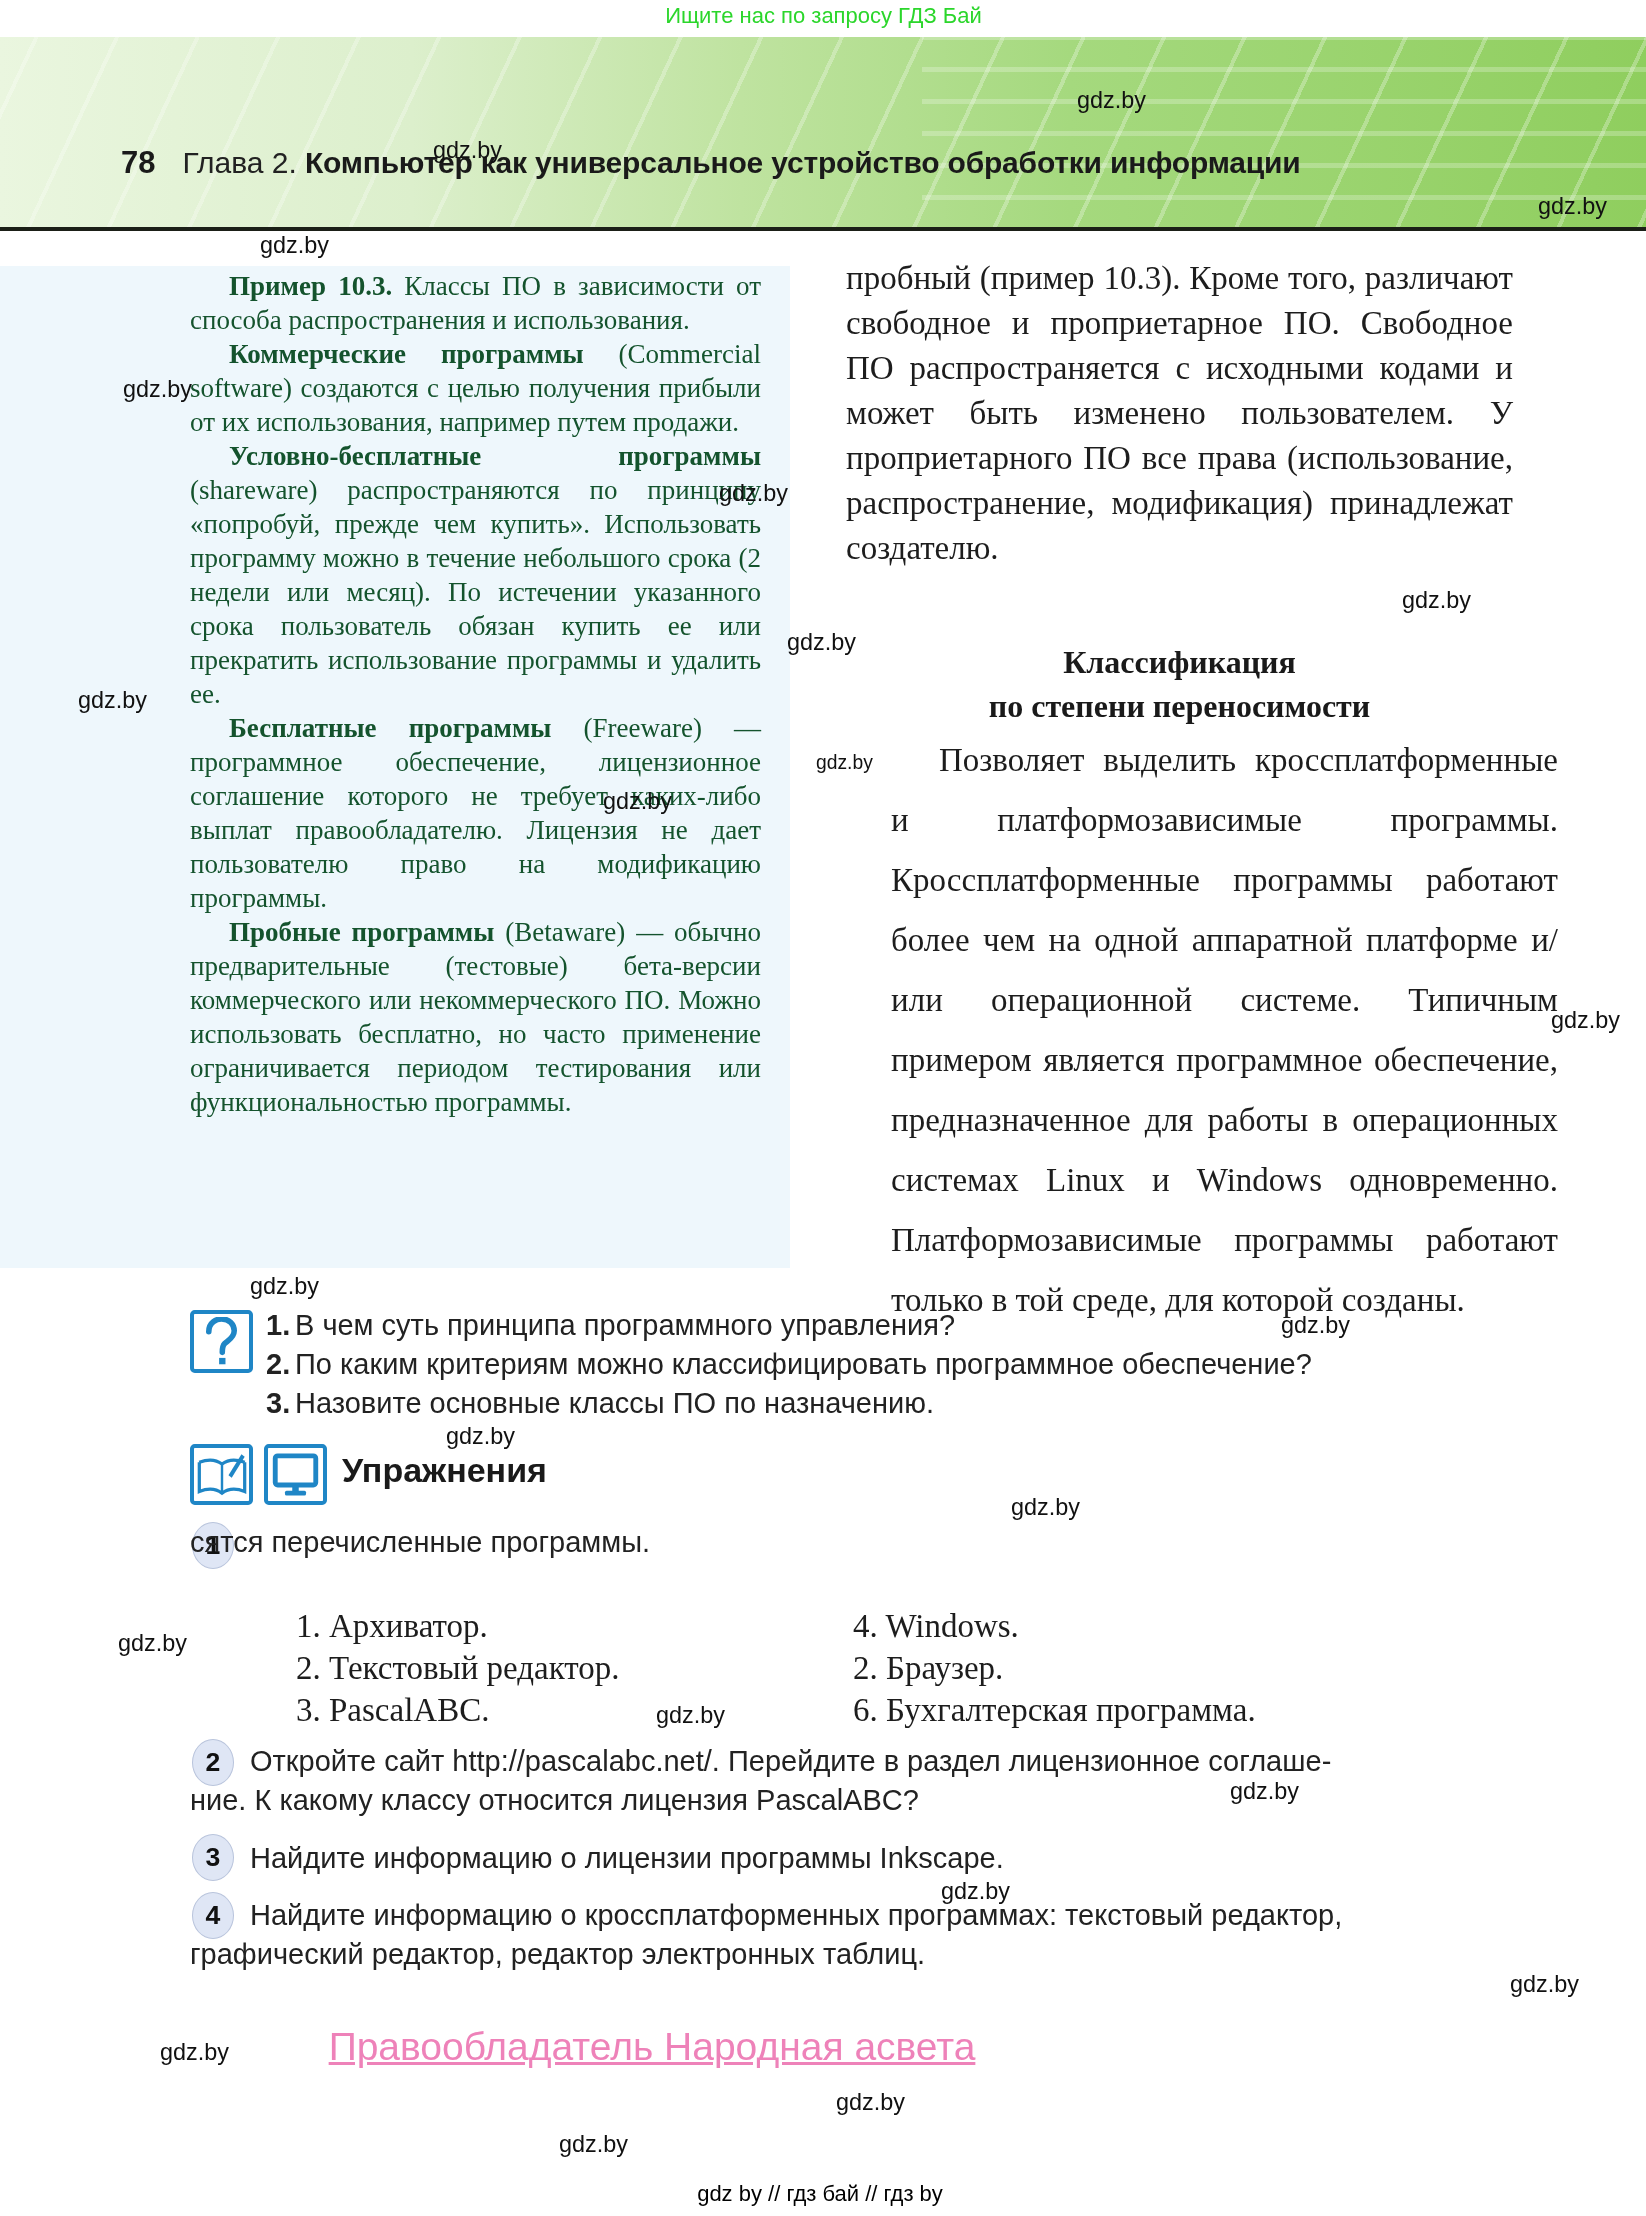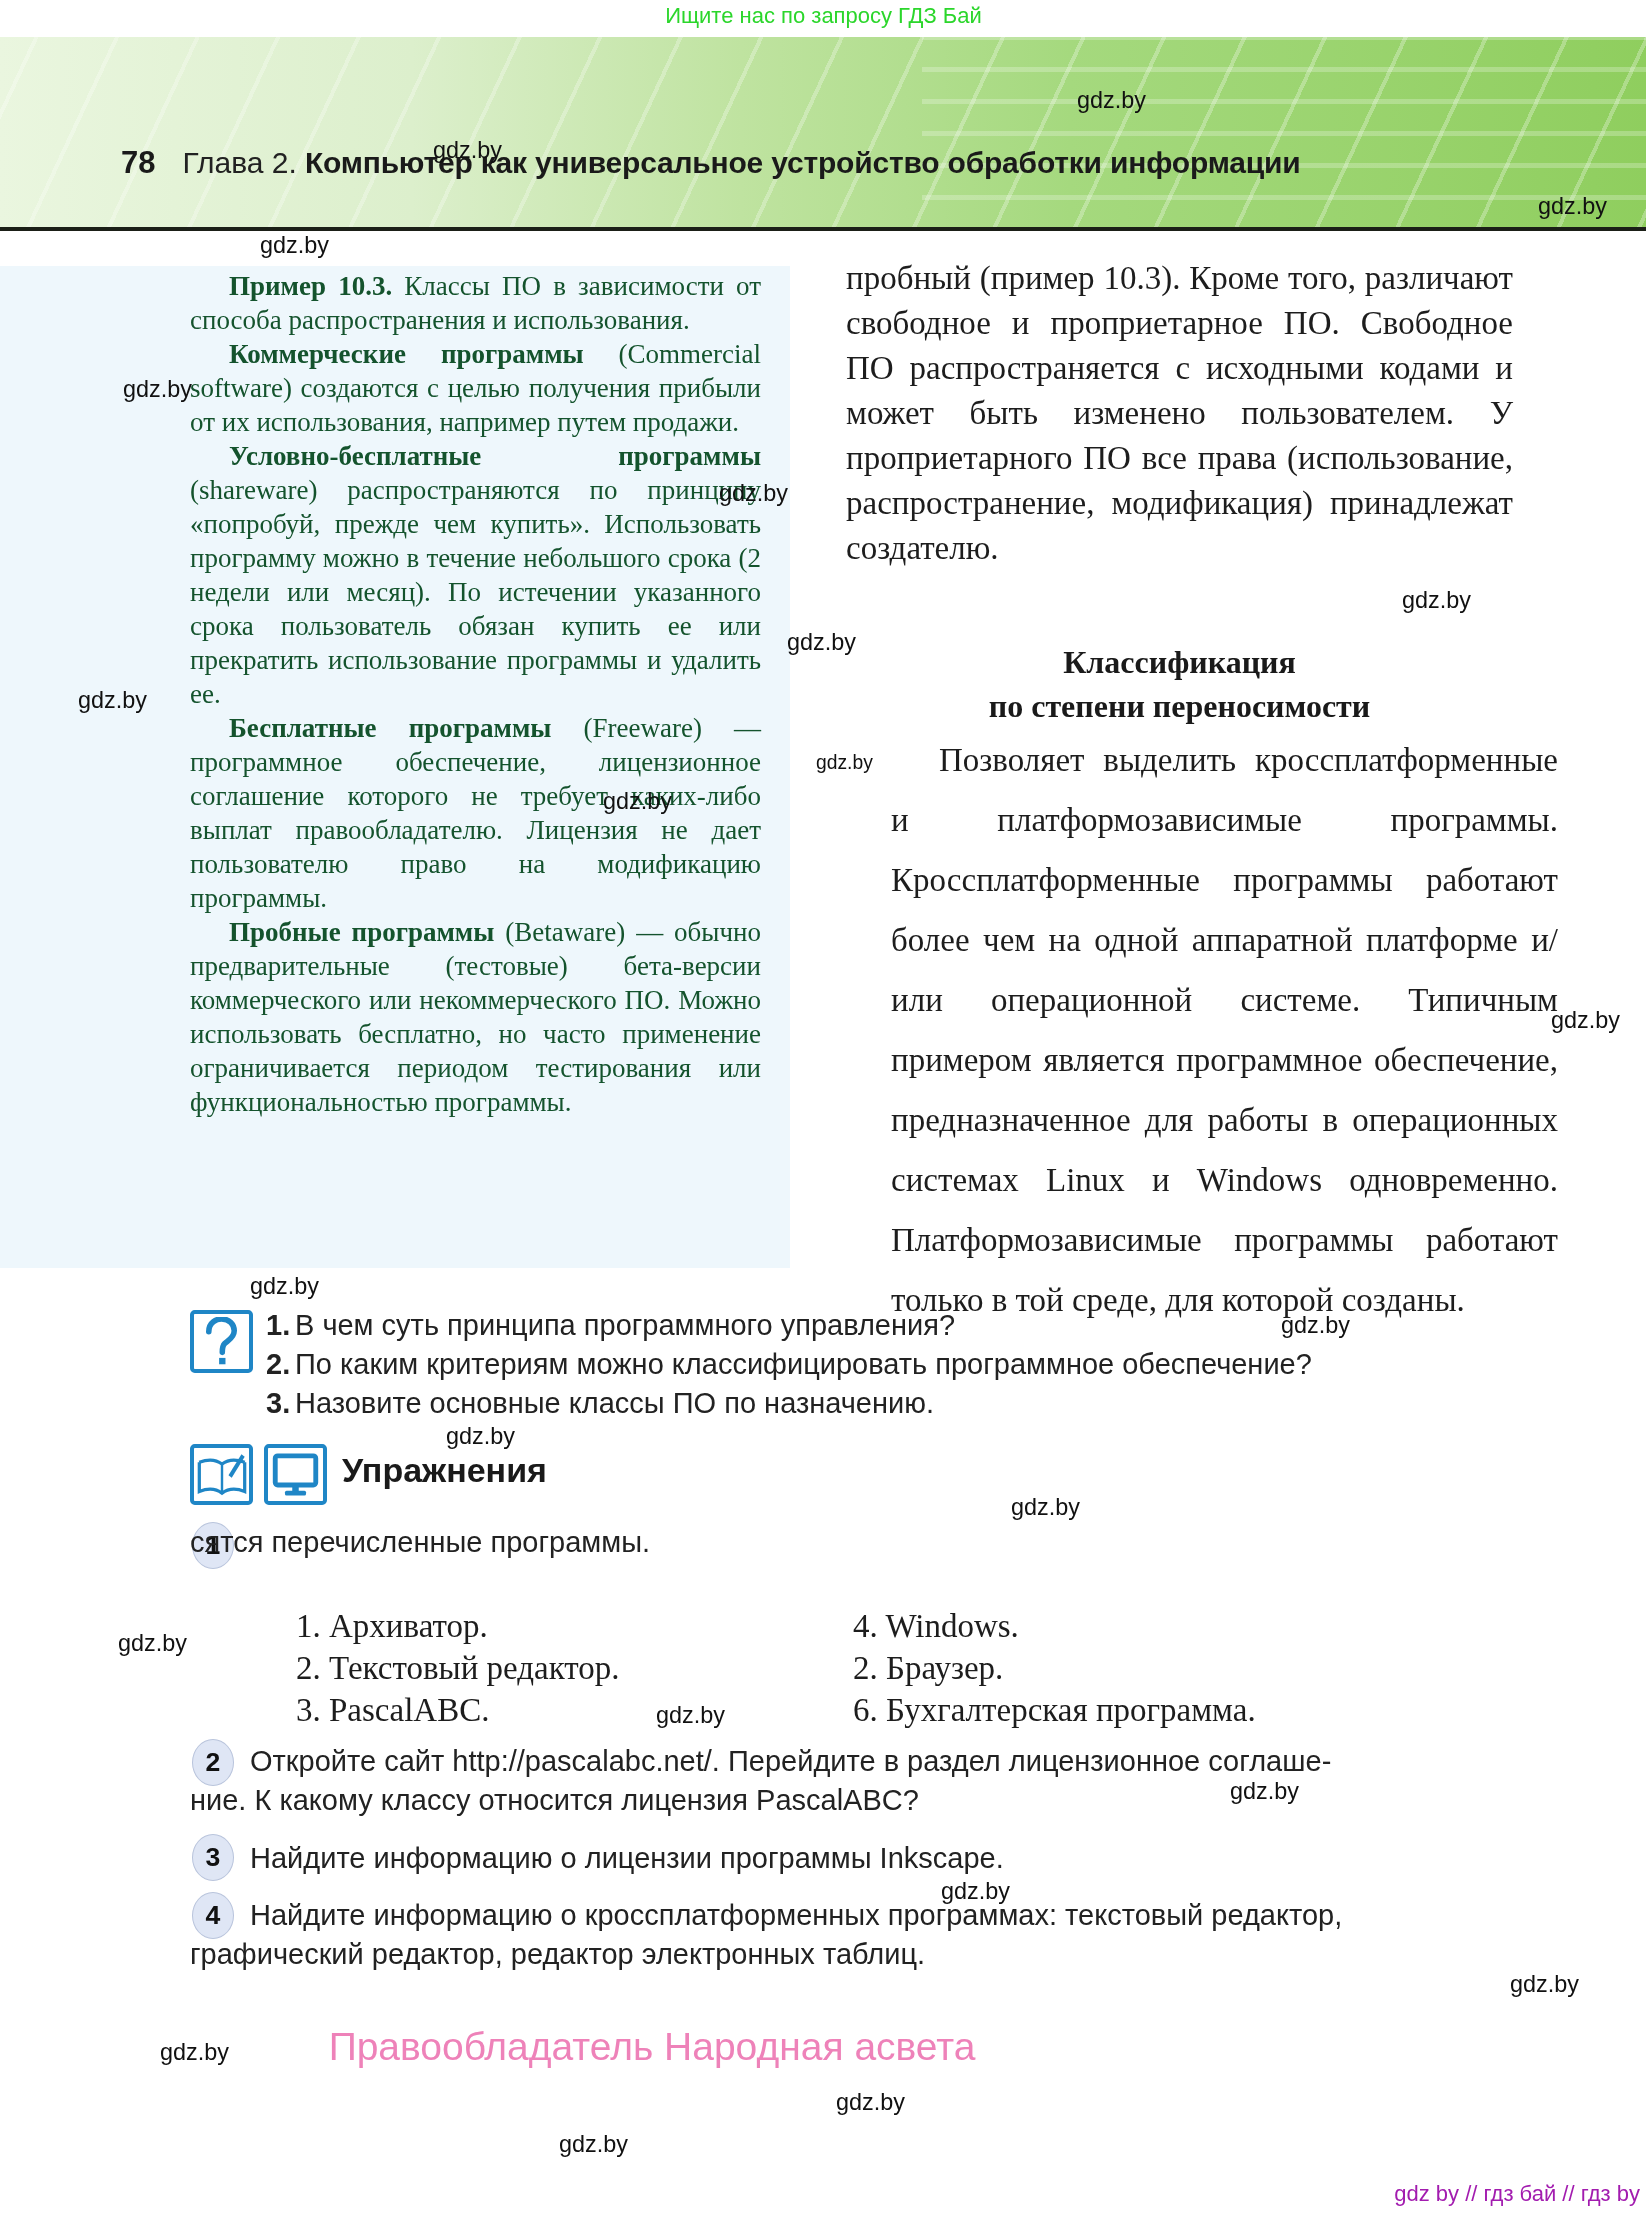--- a/index.html
+++ b/index.html
@@ -85,25 +85,25 @@
   .ex-text {
     position:absolute; left:190px; width:1322px; font-size:29px; line-height:39px;
     text-align:justify; color:#222;
   }
   .ex-text .lead { padding-left:60px; }
   .list {
     position:absolute; font-size:33px; line-height:42px; color:#1d1d1d;
   }
   .copyright {
     position:absolute; left:0; top:2025px; width:1304px; text-align:center;
-    color:#ee82b9; font-size:39px;
+    color:#ee82b9; font-size:39px;text-decoration:underline;
   }
   .footer-links {
-    position:absolute; left:0; top:2181px; width:1640px; text-align:right;
-    color:#a21caf; font-size:22px;
+    position:absolute; left:0; top:2181px; width:1640px; text-align:center;
+    color:#000000; font-size:22px;
   }
 </style>
 </head>
 <body>
 
 <div class="top-banner-text">Ищите нас по запросу ГДЗ Бай</div>
 
 <div class="header">
   <div class="traces"></div>
 </div>

